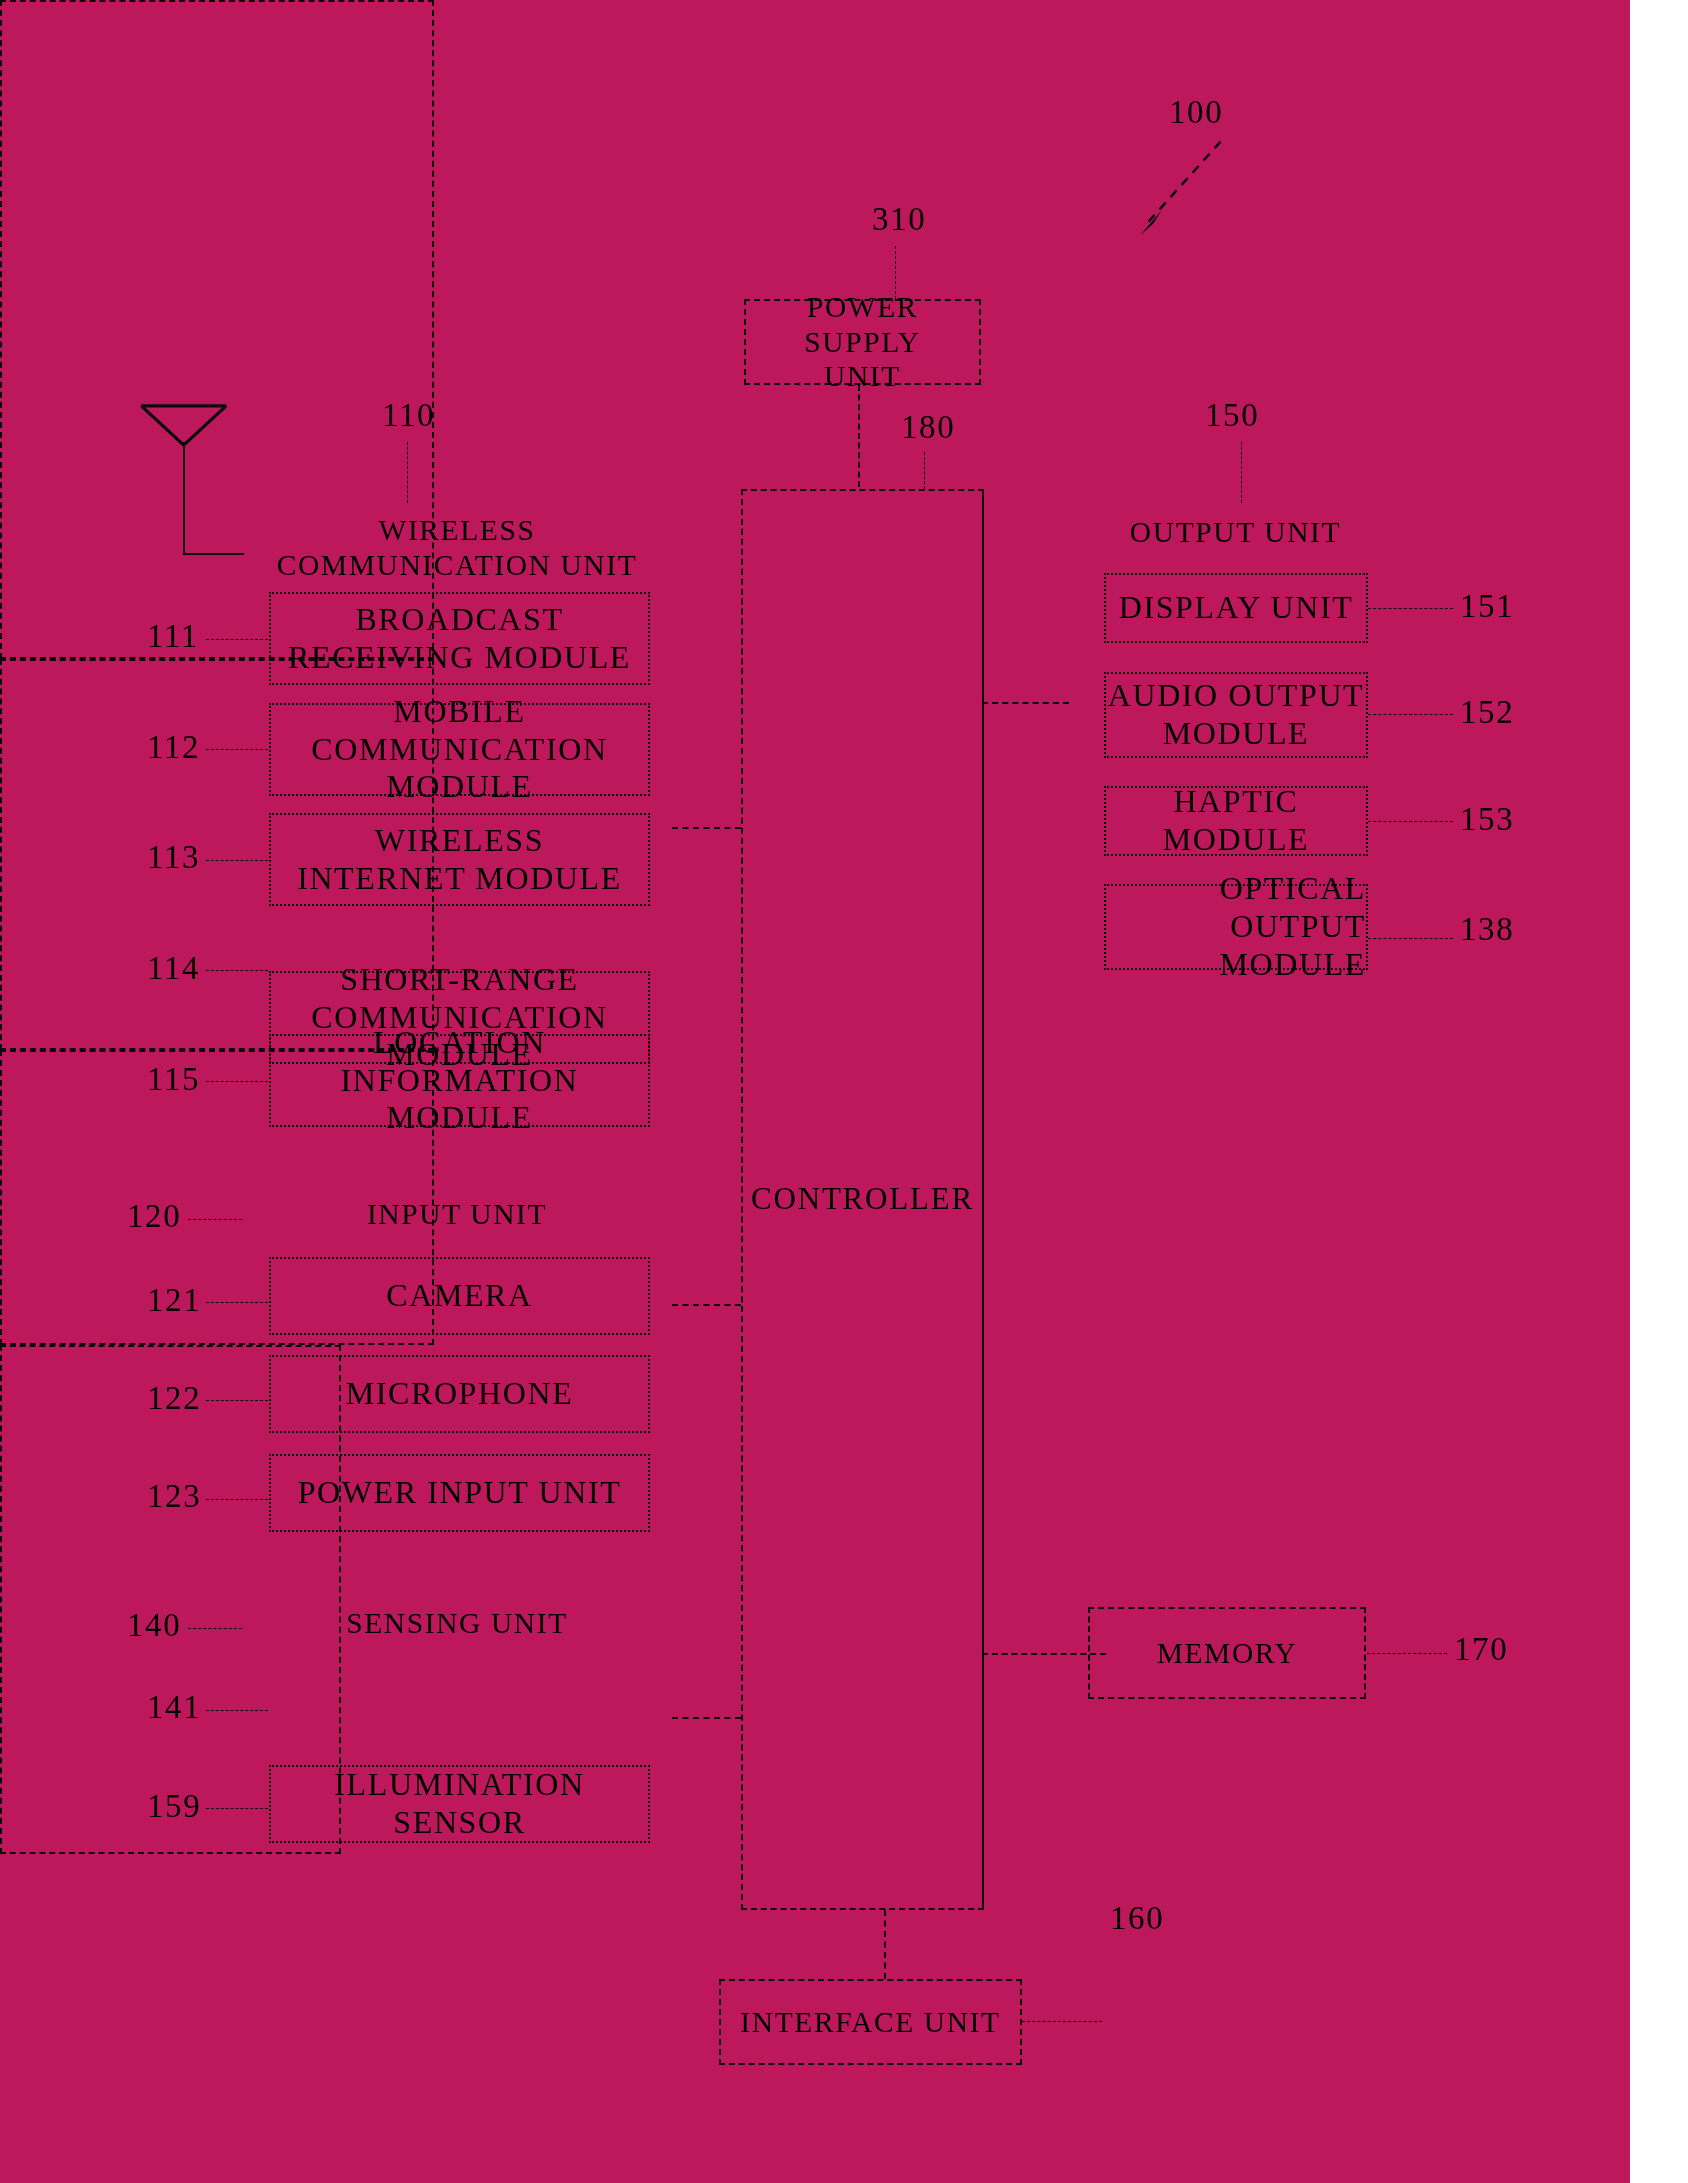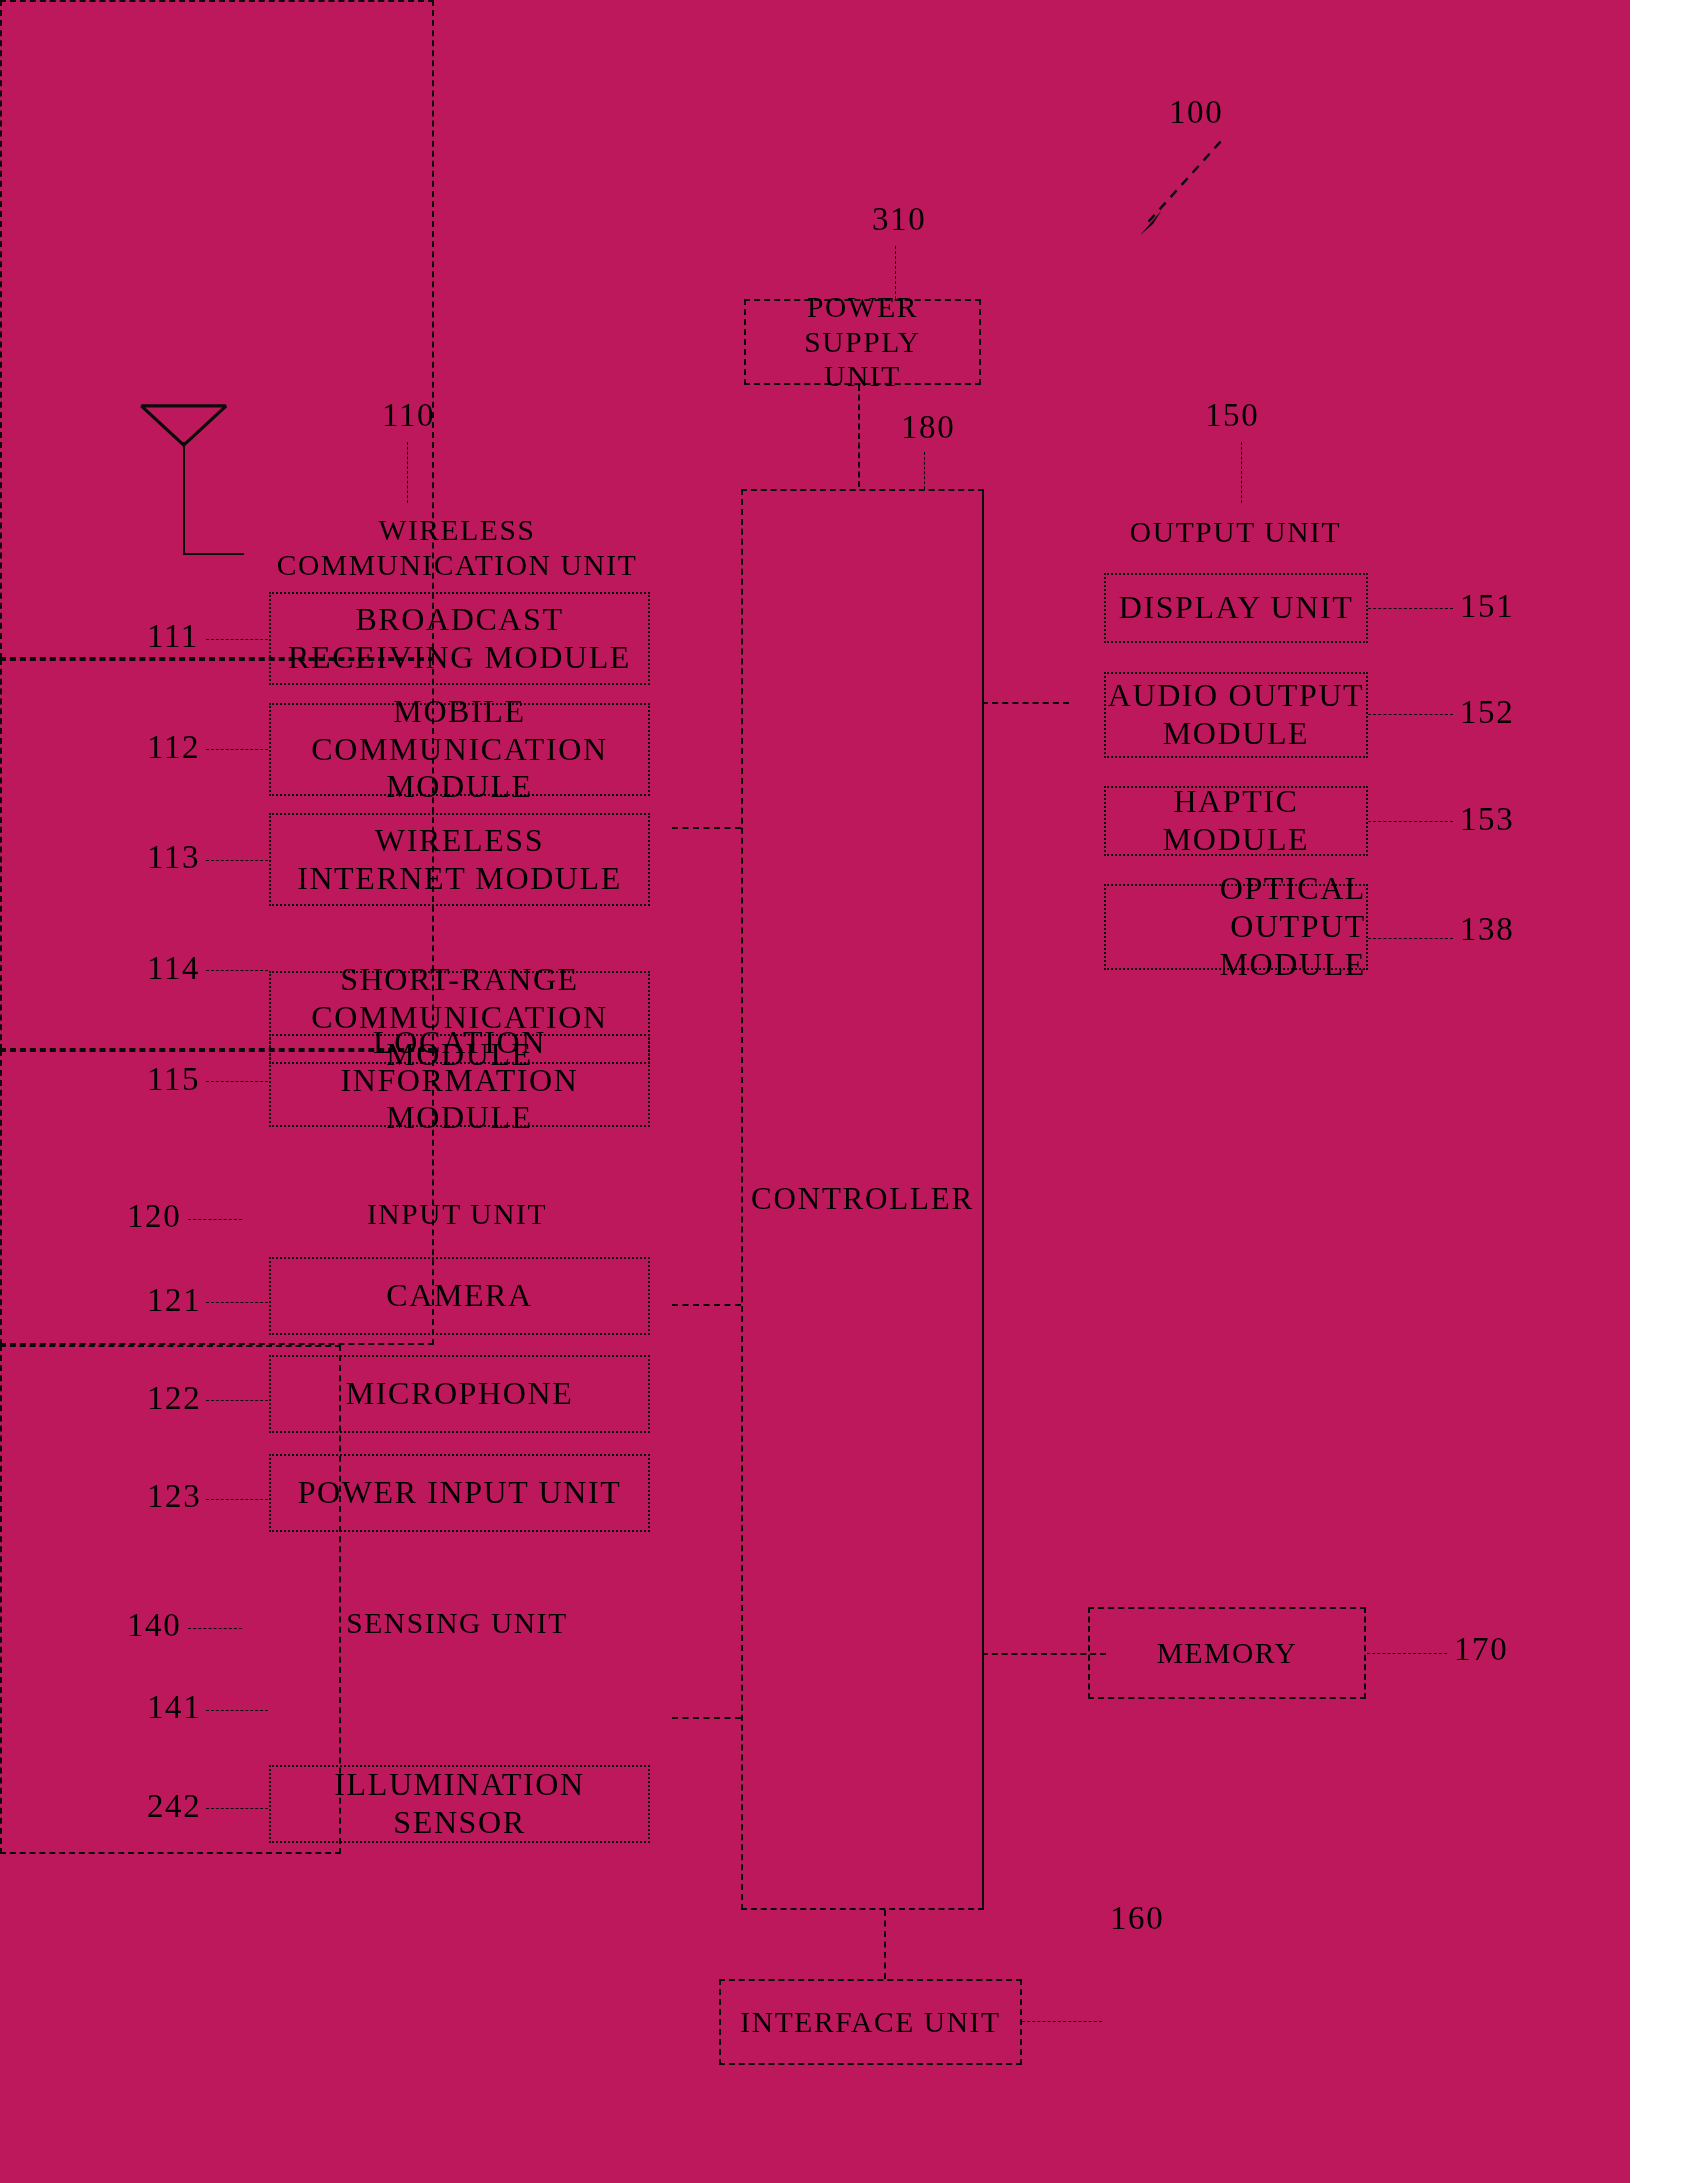--- a/index.html
+++ b/index.html
@@ -184,21 +184,21 @@
   <div class="grp" style="left:242px;top:1589px;width:430px;height:291px;"></div>
   <div class="box t36" style="left:242px;top:1591px;width:430px;height:64px;">
     <span class="lbl">SENSING UNIT</span>
   </div>
 
   <div class="hline" style="left:672px;top:1717px;width:69px;"></div>
 
   <div class="refnum" style="left:147px;top:1689px;">141</div>
   <div class="lead-h" style="left:206px;top:1710px;width:62px;"></div>
 
-  <div class="refnum" style="left:147px;top:1788px;">242</div>
+  <div class="refnum" style="left:147px;top:1788px;">159</div>
   <div class="lead-h" style="left:206px;top:1808px;width:62px;"></div>
   <div class="box mod t34" style="left:269px;top:1765px;width:381px;height:78px;">
     <span class="lbl">ILLUMINATION SENSOR</span>
   </div>
 
   <div class="refnum" style="left:1205px;top:397px;">150</div>
   <div class="lead-v" style="left:1241px;top:442px;height:61px;"></div>
 
   <div class="grp" style="left:1067px;top:498px;width:337px;height:505px;"></div>
   <div class="box t36" style="left:1067px;top:500px;width:337px;height:64px;">

